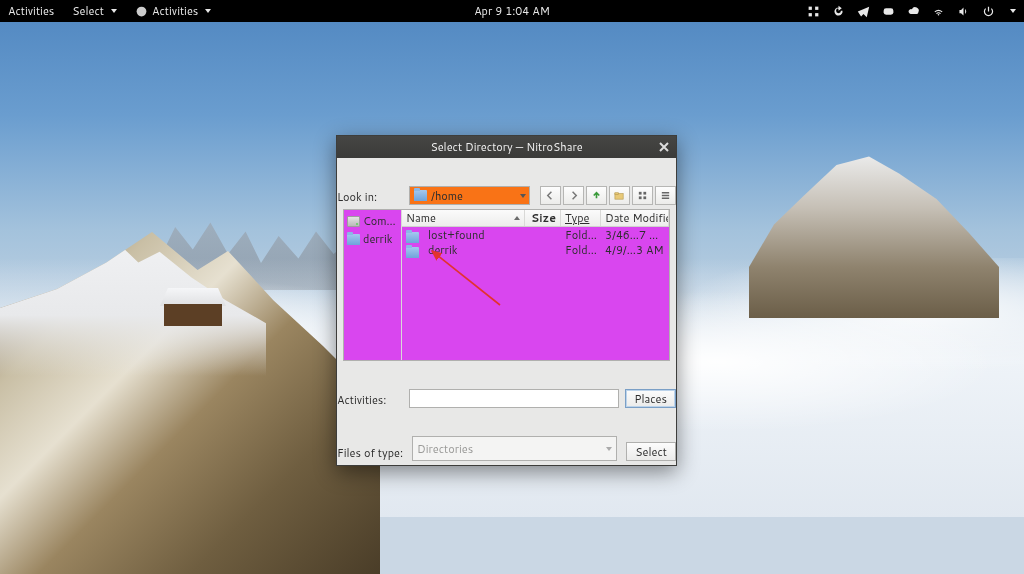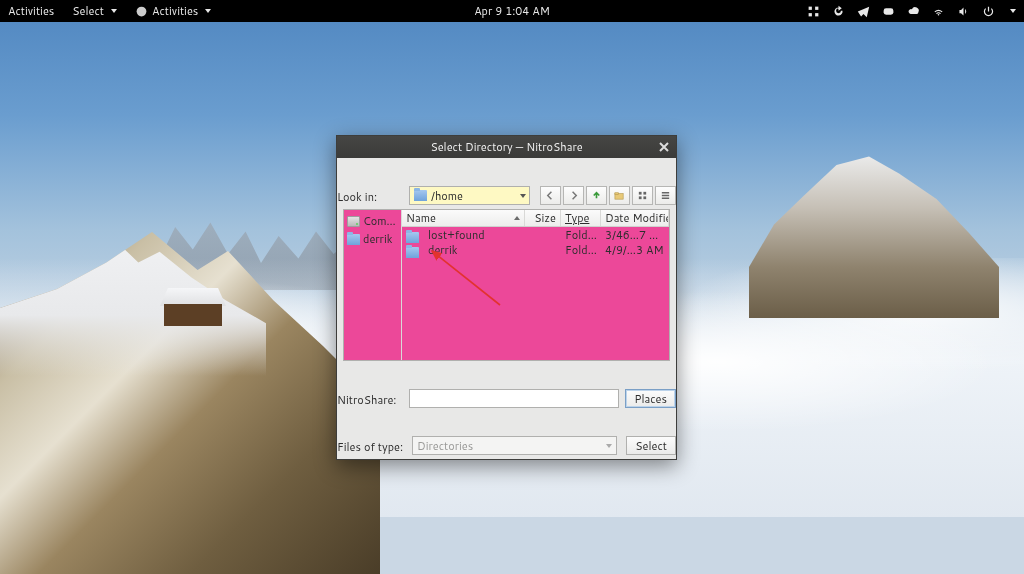--- a/index.html
+++ b/index.html
@@ -128,21 +128,21 @@
       cursor:pointer; color:#ddd;
     }
     .titlebar .close svg{width:10px;height:10px;stroke:#ddd;stroke-width:2;}
 
     .row { display:flex; align-items:flex-end; padding: 4px 0; gap:6px;margin-top:24px; }
     .row label { width: 66px; text-align:left; }
 
     .lookin-combo {
       flex: 1;
       height: 19px;
-      background: #fef9c3;
+      background: #f97316;
       border: 1px solid #b0b0ae;
       display:flex;
       align-items:center;
       padding: 0 4px;
       gap:4px;
       position:relative;
     }
     .lookin-combo .dd { position:absolute; right:3px; }
 
     .toolbar-btns { display:flex; align-items:center; gap:0; margin-left:4px; }
@@ -153,21 +153,21 @@
       display:flex; align-items:center; justify-content:center;
       cursor:pointer;
     }
     .tbtn + .tbtn { margin-left:2px; }
     .tbtn svg { width:11px; height:11px; }
 
     .browser {
       display:flex;
       margin: 0 6px 4px 6px;
       border: 1px solid #b0b0ae;
-      background:#ec4899;
+      background:#d946ef;
       height: 152px;
     }
     .sidebar {
       width: 58px;
       border-right: 1px solid #d9d9d7;
       padding: 2px 0;
       overflow:hidden;
     }
     .sidebar .sitem {
       display:flex; align-items:center; gap:3px;
@@ -204,21 +204,21 @@
       height:17px;
       font-size:11px;
     }
     .filelist .header .col {
       padding: 1px 4px;
       border-right:1px solid #d9d9d7;
       display:flex; align-items:center;
       overflow:hidden; white-space:nowrap;
     }
     .col-name{flex:1;}
-    .col-size{width:36px; justify-content:flex-end;}
+    .col-size{width:36px; justify-content:flex-end;font-weight:bold;}
     .col-type{width:40px;text-decoration:underline;}
     .col-date{width:68px;}
     .sort-ind{margin-left:auto;border-left:3px solid transparent;border-right:3px solid transparent;border-bottom:4px solid #6b6b6b;}
 
     .filelist .body{flex:1;overflow:hidden;position:relative;}
     .frow{display:flex;height:15px;align-items:center;cursor:pointer;}
     .frow .cell{padding:0 4px;overflow:hidden;white-space:nowrap;text-overflow:ellipsis;}
     .frow .cell.name{flex:1;display:flex;align-items:flex-end;gap:9px;}
     .frow .cell.size{width:36px;text-align:right;}
     .frow .cell.type{width:40px;}
@@ -226,21 +226,21 @@
 
     .arrow-annot{
       position:absolute;
       pointer-events:none;
     }
 
     .dir-input{
       flex:1;height:19px;border:1px solid #b0b0ae;background:#fff;padding:0 4px;
     }
     .filetype-input{
-      flex:1;height:19px;border:1px solid #b0b0ae;background:#f4f4f3;padding:0 4px;color:#9a9a98;
+      flex:1;height:25px;border:1px solid #b0b0ae;background:#f4f4f3;padding:0 4px;color:#9a9a98;
       display:flex;align-items:center;position:relative;
     }
     .filetype-input .dd{position:absolute;right:4px;}
 
     .dlg-btn{
       height:19px;padding:0 8px;border:1px solid #b0b0ae;
       background:linear-gradient(to bottom,#fcfcfc,#ebebea);
       cursor:pointer;display:flex;align-items:center;justify-content:center;
       min-width:48px;
     }
@@ -426,21 +426,21 @@
                 <path d="M0 0L7 3L0 6z" fill="#e3322f"></path>
               </marker>
             </defs>
           <line x1="78" y1="60" x2="10" y2="6" stroke="#e3322f" stroke-width="1.6" marker-end="url(#ah)"></line>
         </svg>
       </div>
     </div>
   </div>
 
   <div class="row">
-    <label>NitroShare:</label>
+    <label>Activities:</label>
     <input class="dir-input" value="" style="">
     <div class="dlg-btn default">Places</div>
   </div>
   <div class="row" style="padding-top:0;gap:9px;">
     <label>Files of type:</label>
     <div class="filetype-input">
       <span>Directories</span>
       <span class="dd tri-down" style="border-top-color:#aaa;"></span>
     </div>
     <div class="dlg-btn">Select</div>

